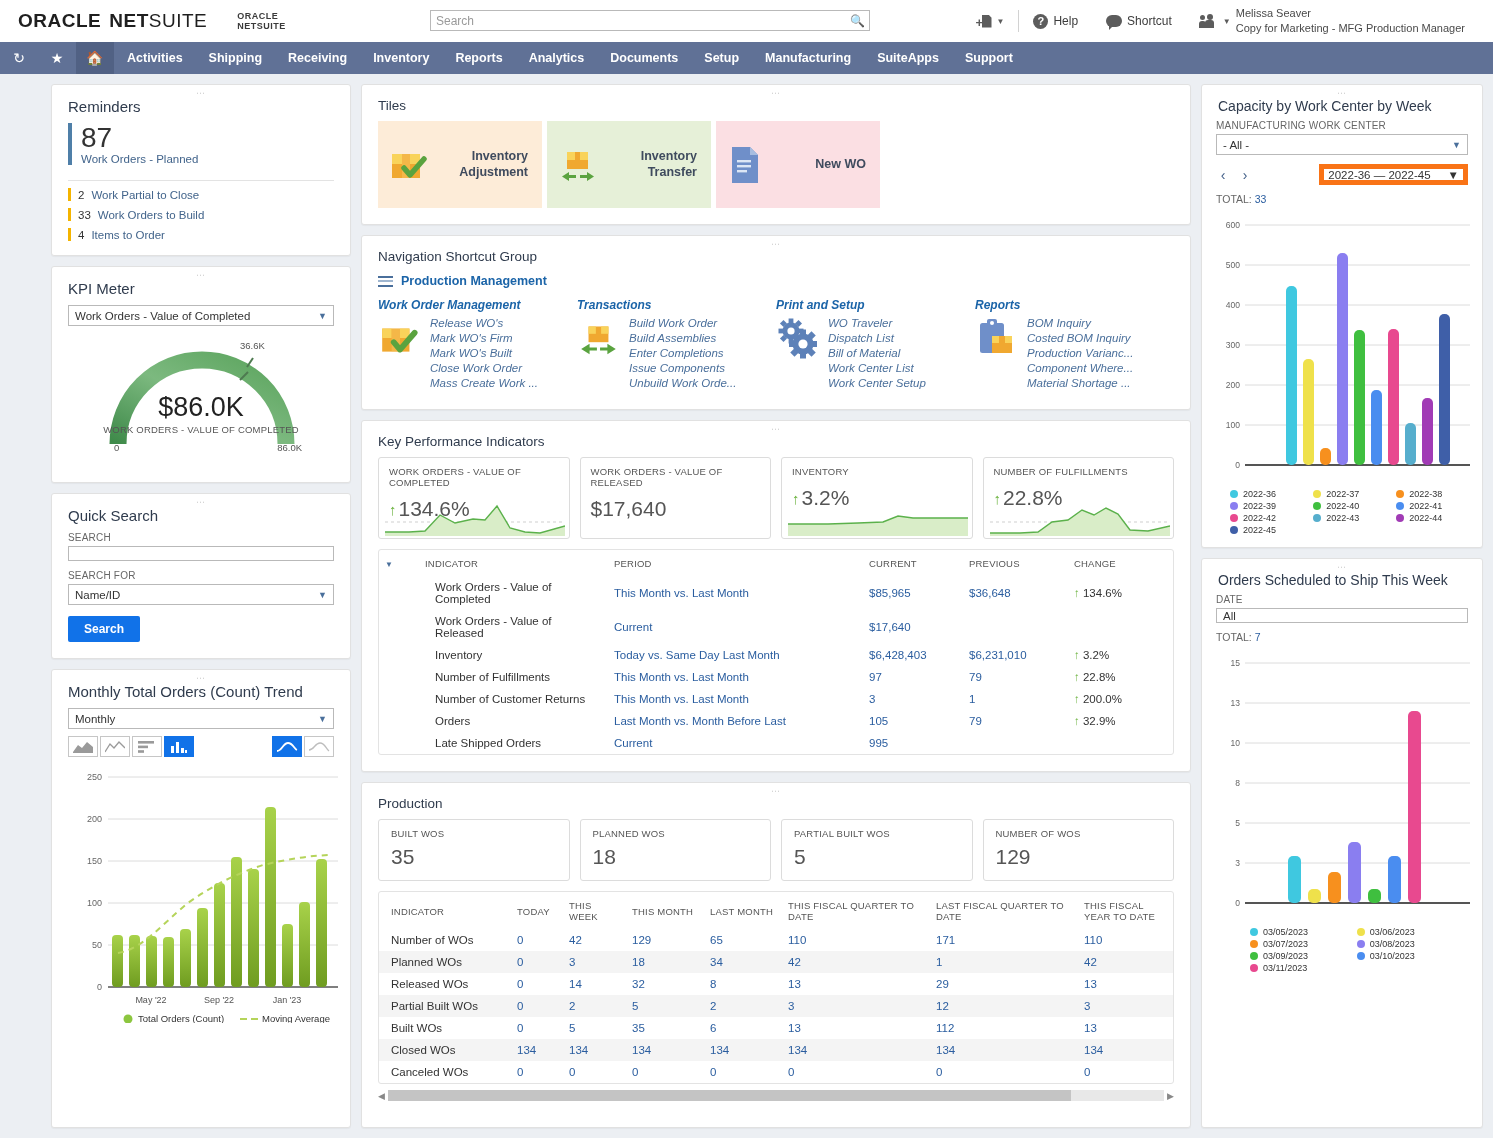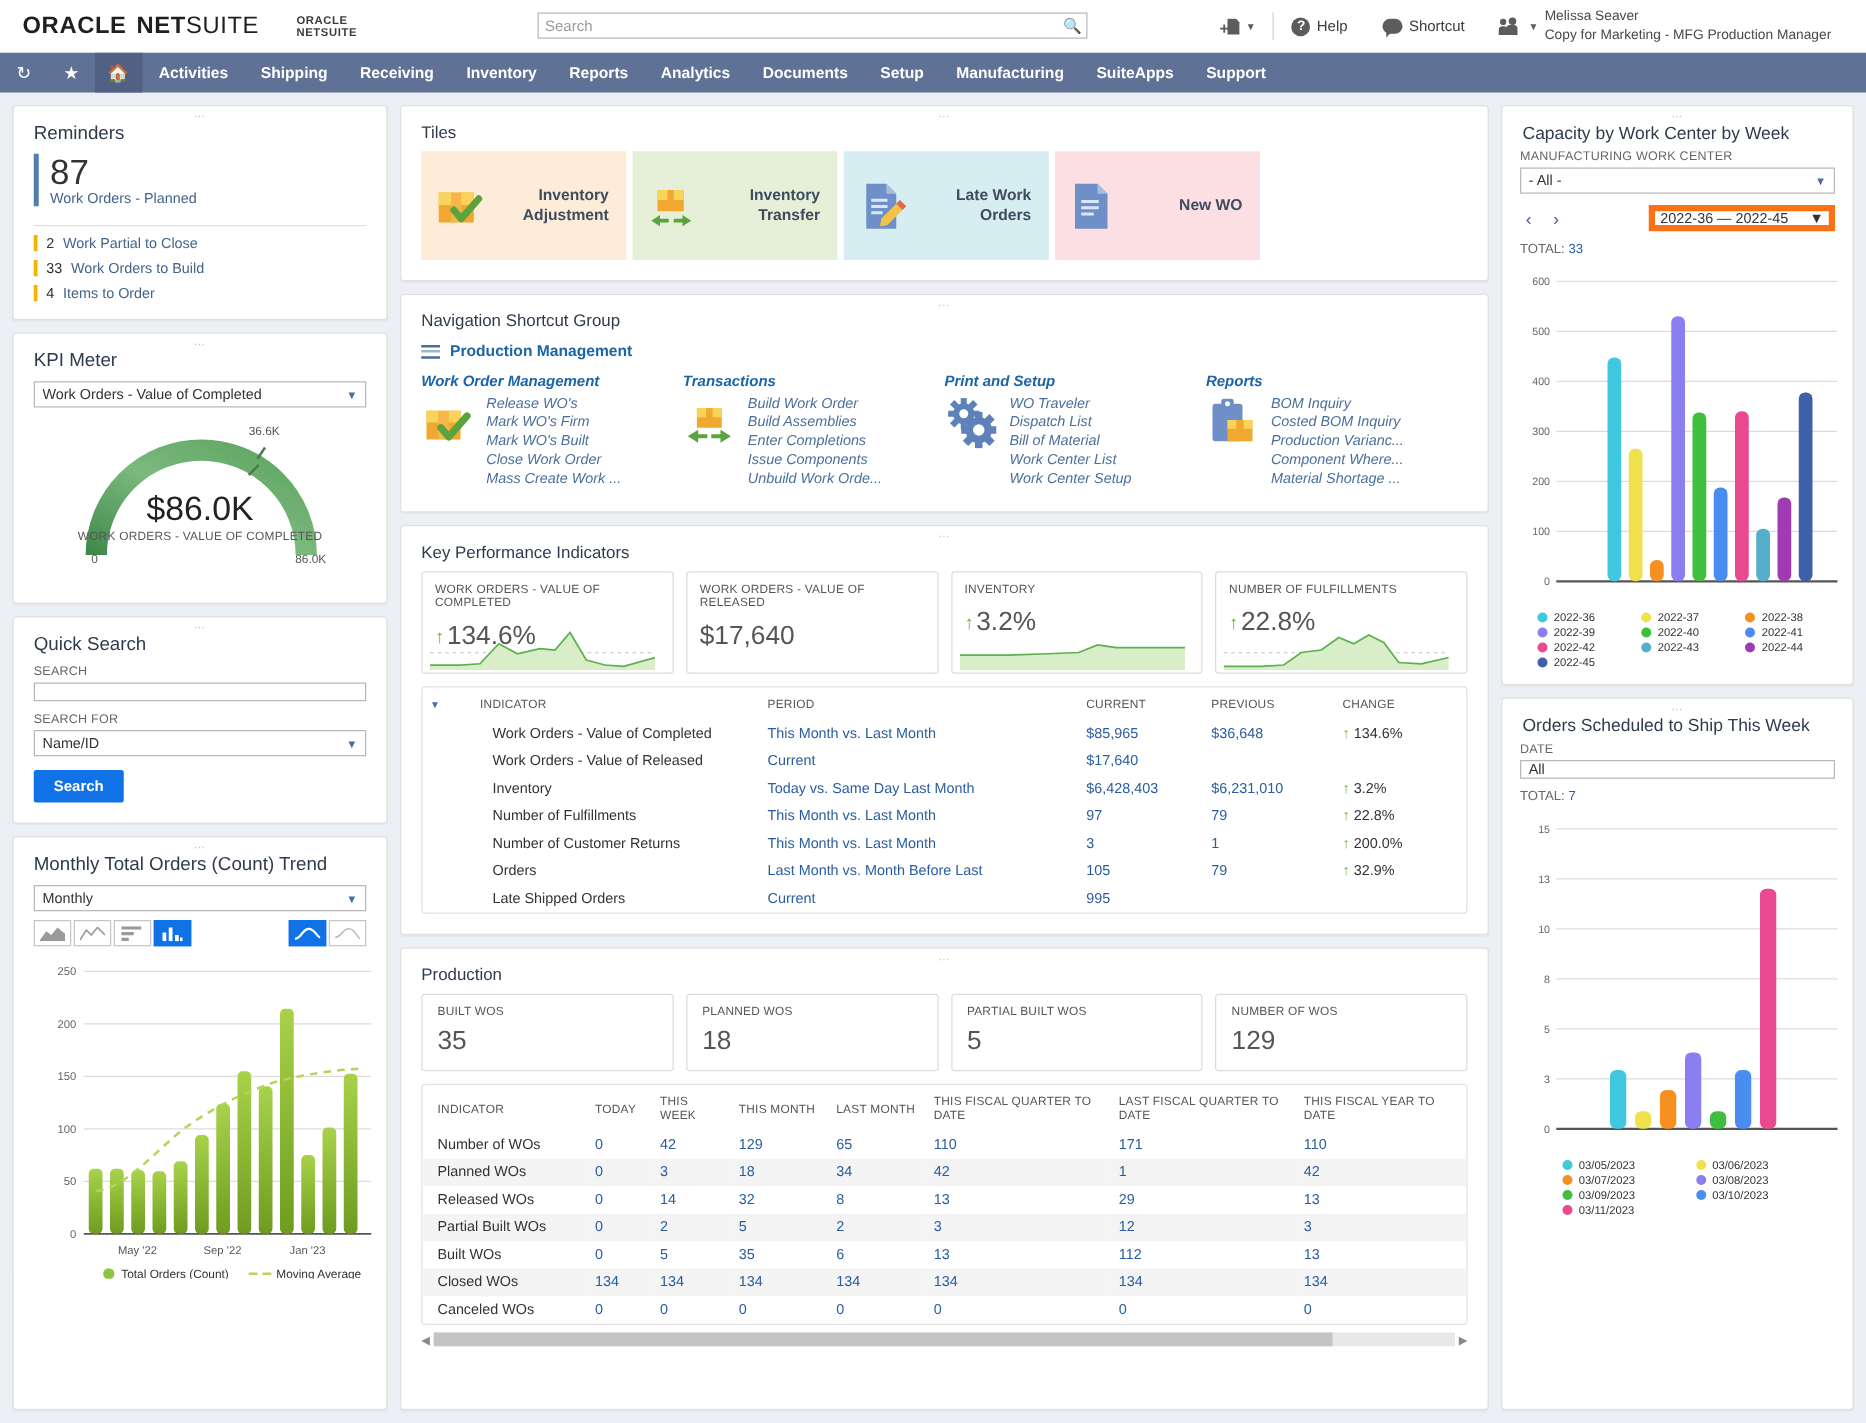--- a/index.html
+++ b/index.html
@@ -50,21 +50,21 @@
      clip-path:polygon(0 0,70% 0,100% 25%,100% 100%,0 100%);}
   .plusdoc .pl{position:absolute;left:0;top:4px;color:#5c5c5c;font-size:13px;font-weight:bold;line-height:9px;}
 
   
   .navbar { height:32px; background:#607196; display:flex; align-items:stretch; }
   .navicon { width:38px; display:flex; align-items:center; justify-content:center; color:#fff; font-size:14px; }
   .navicon.active { background:#516184; }
   .navitem { display:flex; align-items:center; padding:0 13px; color:#fff; font-size:12.5px; font-weight:bold; }
 
   
-  .page { display:flex; gap:10px; padding:10px; height:1064px; }
+  .page { display:flex; gap:10px; padding:10px; height:1064px;margin-left:41px; }
   .col-left  { width:300px; flex:0 0 300px; display:flex; flex-direction:column; gap:10px; }
   .col-mid   { flex:1 1 auto; display:flex; flex-direction:column; gap:10px; }
   .col-right { width:282px; flex:0 0 282px; display:flex; flex-direction:column; gap:10px; }
 
   .portlet { background:#fff; border:1px solid #e1e1e1; border-radius:3px; position:relative;
      box-shadow:0 1px 1px rgba(0,0,0,.04); }
   .grip { position:absolute; top:5px; left:50%; transform:translateX(-50%);
      color:#c6c6c6; font-size:9px; letter-spacing:1px; line-height:6px; }
   .grip:before { content:"\22EF"; }
   .ptitle { font-size:15px; color:#2f3b4d; padding:13px 16px 8px 16px; font-weight:normal; }
@@ -443,37 +443,20 @@
             <rect x="10" y="8" width="8" height="8" fill="#f9d35a"></rect>
             <rect x="23" y="8" width="8" height="8" fill="#f9d35a"></rect>
             <path d="M19 31 l-7 0 l0 -3 l-7 4.5 l7 4.5 l0 -3 l7 0 z" fill="#5aa33f"></path>
             <path d="M23 31 l7 0 l0 -3 l7 4.5 l-7 4.5 l0 -3 l-7 0 z" fill="#5aa33f"></path>
           </svg>
           <div class="lab">
             <span>Inventory</span><br>
             <span>Transfer</span>
           </div>
         </div>
-        <div class="tile" style="background:#d6edf2">
-          <svg width="42" height="44" viewBox="0 0 42 44">
-            <path d="M8 4 h16 l8 8 v28 h-24 z" fill="#6f8fc9"></path>
-            <path d="M24 4 l8 8 h-8 z" fill="#a7bde0"></path>
-            <g fill="#dce6f5">
-                <rect x="12" y="16" width="13" height="2.4"></rect>
-                <rect x="12" y="21" width="13" height="2.4"></rect>
-                <rect x="12" y="26" width="9" height="2.4"></rect>
-              </g>
-            <path d="M32 20 l5 5 l-12 12 l-6 1 l1 -6 z" fill="#f5c243"></path>
-            <path d="M32 20 l5 5 l3 -3 l-5 -5 z" fill="#e3664b"></path>
-          </svg>
-          <div class="lab">
-            <span>Late Work</span><br>
-            <span>Orders</span>
-          </div>
-        </div>
         <div class="tile" style="background:#fbdfe3">
           <svg width="40" height="44" viewBox="0 0 40 44">
             <path d="M6 4 h18 l8 8 v28 h-26 z" fill="#6f8fc9"></path>
             <path d="M24 4 l8 8 h-8 z" fill="#a7bde0"></path>
             <g fill="#dce6f5">
                 <rect x="11" y="17" width="14" height="2.4"></rect>
                 <rect x="11" y="22" width="14" height="2.4"></rect>
                 <rect x="11" y="27" width="10" height="2.4"></rect>
               </g>
           </svg>

